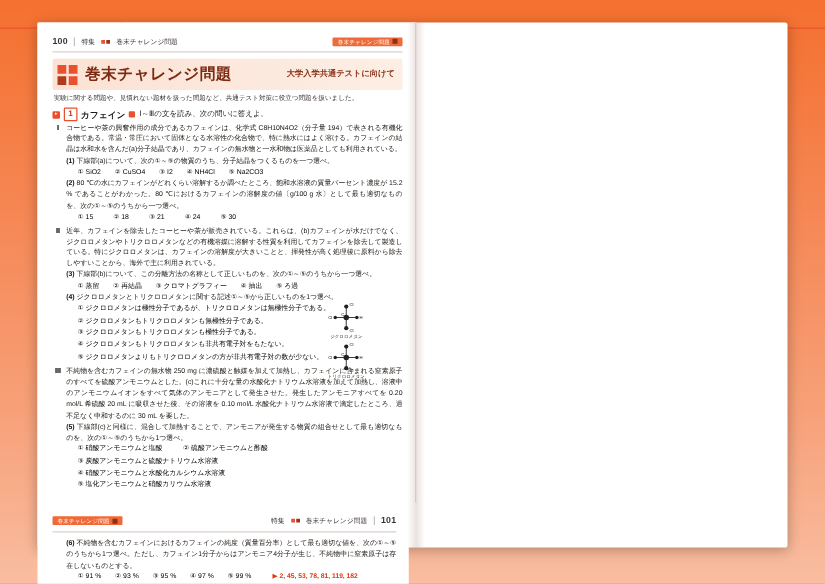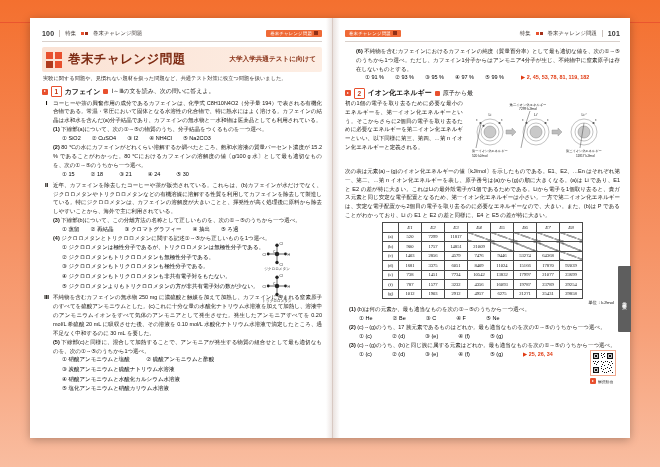--- a/index.html
+++ b/index.html
@@ -17,20 +17,21 @@
     background: linear-gradient(180deg,#f4702f 0%, #f58653 35%, #f7a078 70%, #f9bda0 100%);
   }
   .spread {
     position:absolute;
     left: 30px; top: 18px;
     width: 600px; height: 420px;
     background:#ffffff;
     box-shadow: 0 2px 10px rgba(0,0,0,.28);
     border-radius: 2px;
     display:flex;
+    flex-direction:column;
   }
   .page {
     position:relative;
     height:100%;
     background:#fff;
     padding: 10px 10px 8px 12px;
   }
   .page.left { width: 303px; border-right:1px solid #e7ded9; }
   .page.right { width: 297px; }
   

